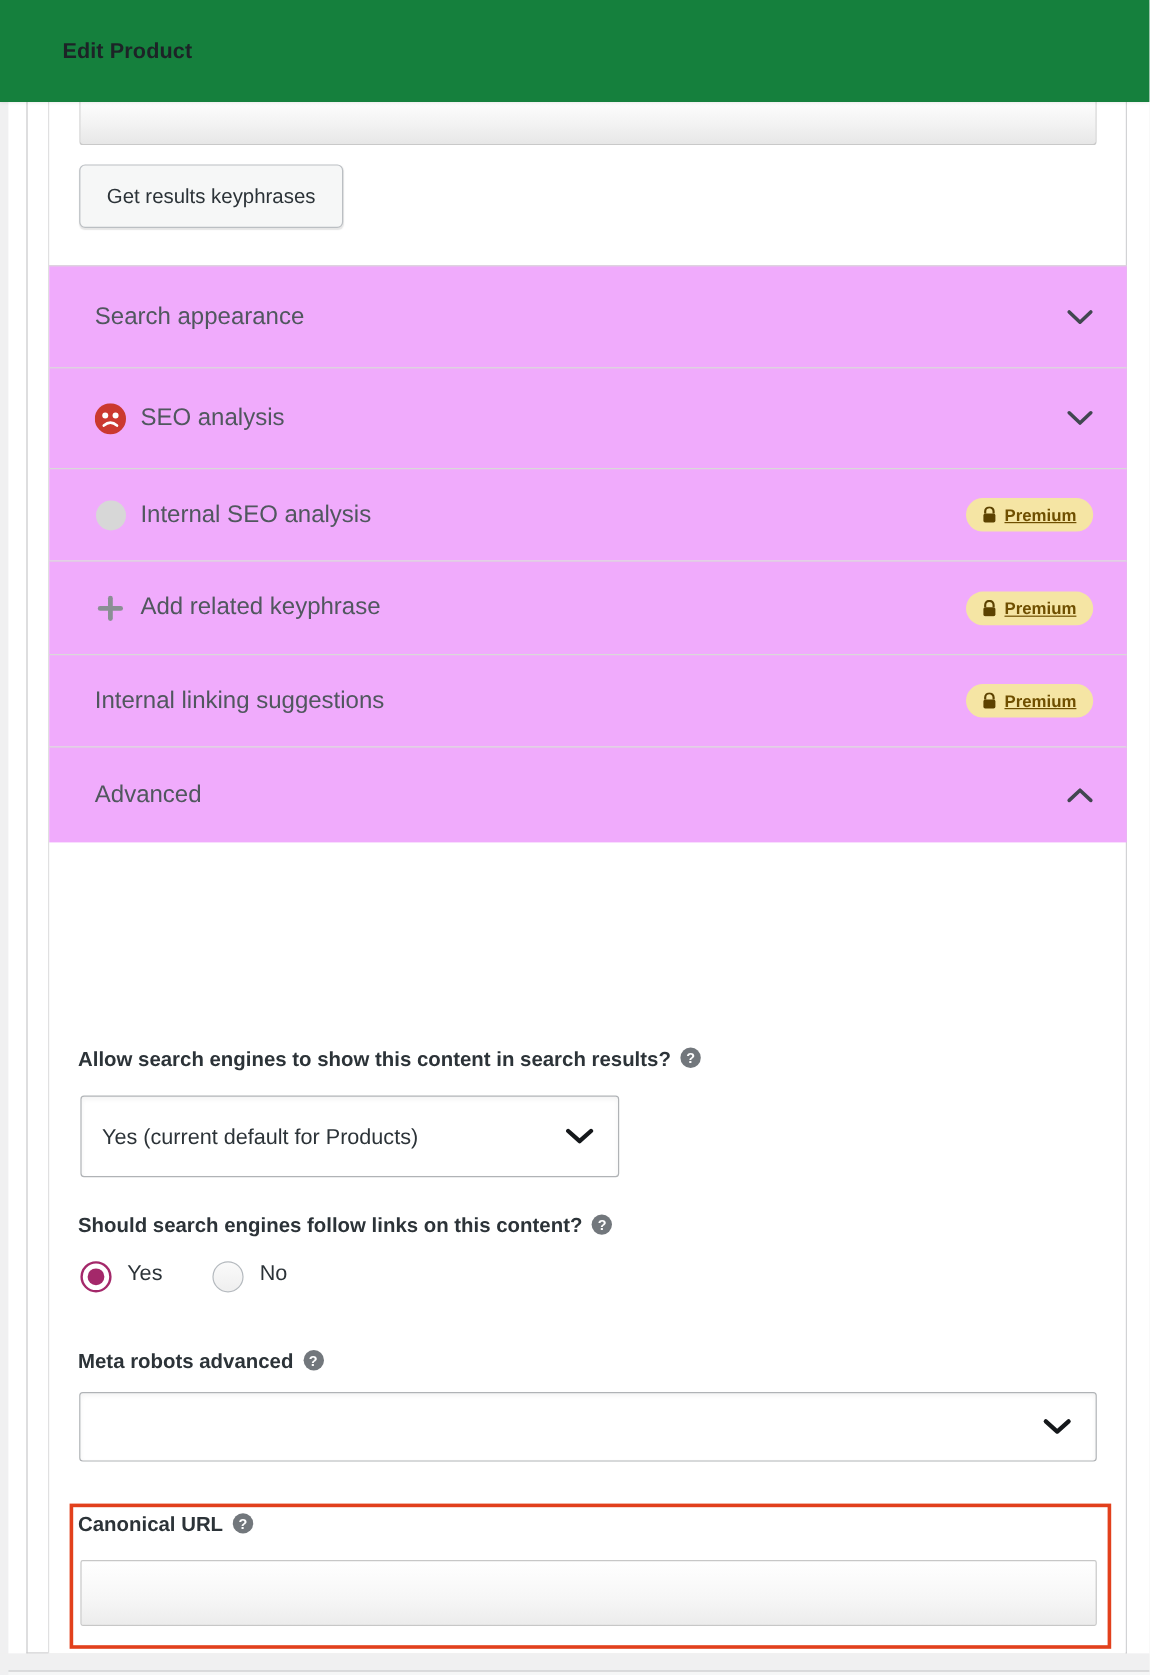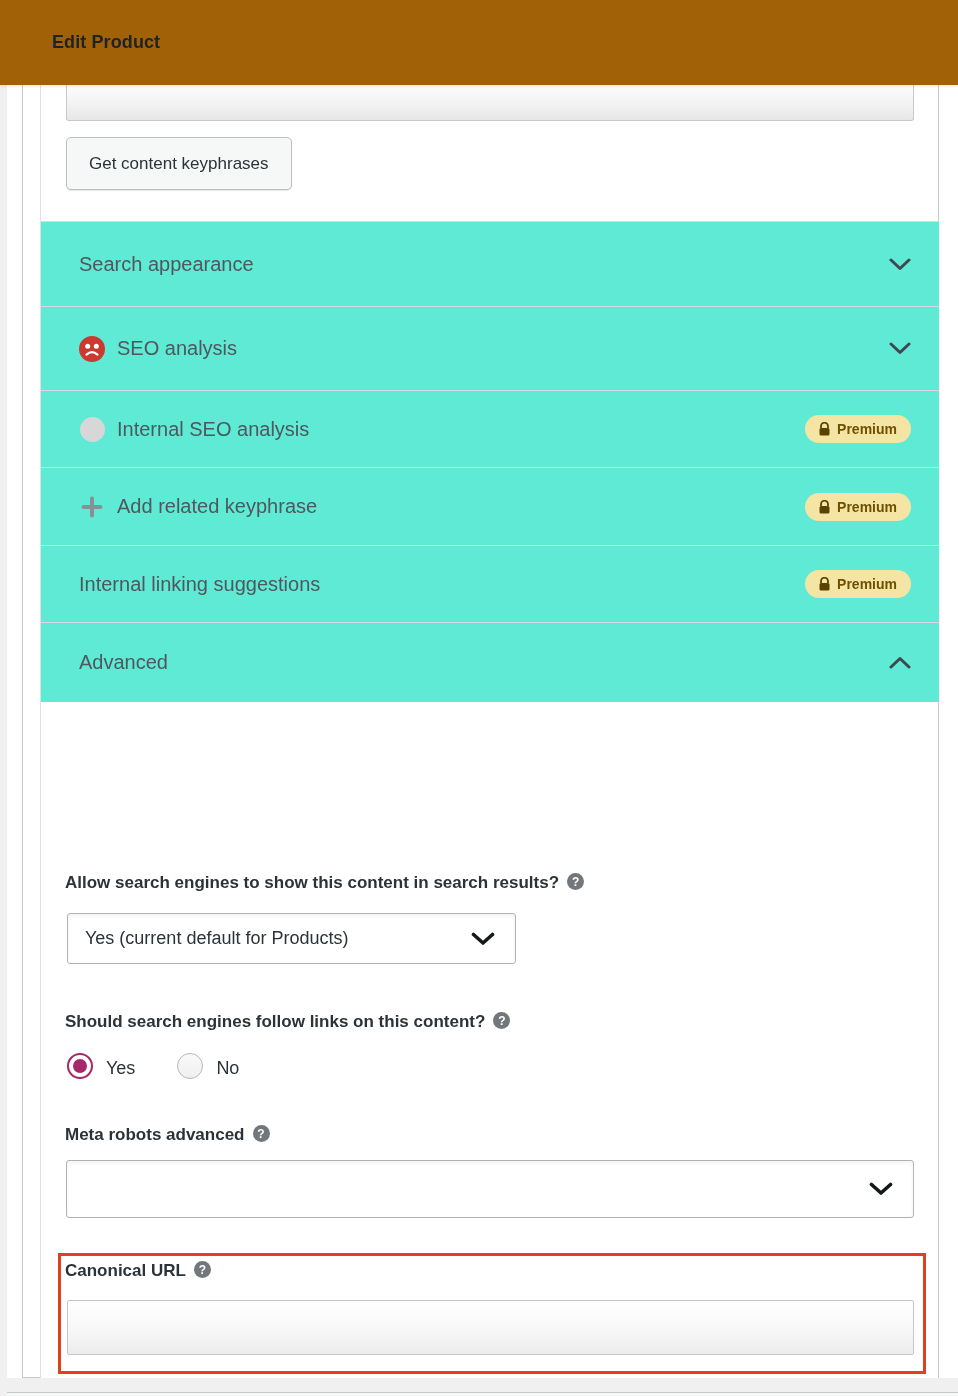--- a/index.html
+++ b/index.html
@@ -6,21 +6,21 @@
   body{
     width:958px;height:1396px;position:relative;overflow:hidden;
     background:#f0f0f1;
     font-family:"Liberation Sans", sans-serif;
     -webkit-font-smoothing:antialiased;
   }
   .abs{position:absolute;box-sizing:border-box;}
 
   
   .topbar{
-    left:0;top:0;width:958px;height:85px;background:#a16207;
+    left:0;top:0;width:958px;height:85px;background:#15803d;
     display:flex;align-items:center;z-index:6;
     box-shadow:0 1px 3px rgba(0,0,0,.10);
   }
   .topbar h1{
     margin:0 0 0 52px;font-size:18px;font-weight:700;color:#1d2327;letter-spacing:.1px;
   }
 
   
   .sheet{left:7px;top:85px;width:951px;height:1293px;background:#ffffff;}
   .postbox{left:22px;top:85px;width:917px;height:1293px;background:#fff;
@@ -40,49 +40,49 @@
     left:25px;top:52px;height:53px;padding:0 22px;
     background:#f6f7f7;border:1px solid #bbbfc3;border-radius:5px;
     font-family:inherit;font-size:17px;color:#2c3338;
     box-shadow:0 1px 1px rgba(0,0,0,.10);cursor:pointer;
   }
 
   
   .sections{left:0;top:136px;width:898px;}
   .srow{
     position:relative;display:flex;align-items:center;box-sizing:border-box;
-    border-top:1px solid #d9d9d9;padding:0 28px 0 38px;background:#5eead4;
+    border-top:1px solid #d9d9d9;padding:0 28px 0 38px;background:#f0abfc;
   }
   .srow .row-label{font-size:20px;color:#50575e;}
   .srow .licon{display:inline-flex;width:26px;justify-content:center;margin-right:12px;flex:none;}
   .srow .ricon{margin-left:auto;display:inline-flex;align-items:center;}
   .dot-gray{width:25px;height:25px;border-radius:50%;background:#d7d7d7;display:inline-block;}
 
   .badge{
     display:inline-flex;align-items:center;gap:7px;height:28px;padding:0 14px;
-    background:#f5e5a4;border-radius:14px;color:#6f4f00;font-size:14px;font-weight:600;
+    background:#f5e5a4;border-radius:14px;color:#6f4f00;font-size:14px;font-weight:600;text-decoration:underline;
   }
 
   
   .flabel{font-size:17px;font-weight:700;color:#2c3338;display:flex;align-items:flex-start;gap:8px;}
   .qicon{
     width:17px;height:17px;border-radius:50%;background:#72777c;flex:none;
     display:inline-flex;align-items:center;justify-content:center;cursor:pointer;
   }
   .qicon::after{content:"?";color:#fff;font-size:12px;font-weight:700;line-height:1;}
 
   .selectbox{
     border:1px solid #b0b3b6;border-radius:3px;background:#fff;
     display:flex;align-items:center;cursor:pointer;
     box-shadow:inset 0 2px 4px rgba(0,0,0,.05);
   }
   .selectbox .sel-text{font-size:18px;color:#2c3338;padding-left:17px;flex:1;}
   .selectbox .sel-chev{margin-right:20px;display:inline-flex;}
 
-  .radio-row{display:flex;align-items:flex-end;}
+  .radio-row{display:flex;align-items:flex-start;}
   .radio-outer{width:26px;height:26px;border-radius:50%;box-sizing:border-box;flex:none;cursor:pointer;}
   .radio-on{border:2px solid #a4286a;background:#fff;display:flex;align-items:center;justify-content:center;}
   .radio-on::after{content:"";width:14px;height:14px;border-radius:50%;background:#a4286a;}
   .radio-off{border:1px solid #b4b9be;background:linear-gradient(180deg,#fafafa,#efefef);}
   .radio-label{font-size:18px;color:#2c3338;margin-left:13px;}
 
   .highlight-rect{
     left:17px;top:1168px;width:868px;height:121px;
     border:3px solid #e2401c;background:transparent;z-index:3;
   }
@@ -101,21 +101,21 @@
     <h1>Edit Product</h1>
   </header>
 
   <div class="abs sheet"></div>
   <div class="abs postbox"></div>
 
   <div class="abs inner">
 
     <input class="abs keyphrase-input" type="text" value="" style="">
 
-    <button class="abs btn-secondary">Get content keyphrases</button>
+    <button class="abs btn-secondary">Get results keyphrases</button>
 
     <div class="abs sections">
 
       <div class="srow" style="height:85px">
         <span class="row-label">Search appearance</span>
         <span class="ricon">
           <svg width="22" height="13" viewBox="0 0 22 13">
               <polyline points="2,2 11,10.5 20,2" fill="none" stroke="#414750" stroke-width="3" stroke-linecap="round" stroke-linejoin="round"></polyline>
             </svg>
         </span>
@@ -190,21 +190,21 @@
             </svg>
         </span>
       </div>
     </div>
 
     <div class="abs flabel" style="left:24px;top:788px;">
       <span>Allow search engines to show this content in search results?</span>
       <span class="qicon"></span>
     </div>
 
-    <div class="abs selectbox" style="left:26px;top:828px;width:449px;height:51px;">
+    <div class="abs selectbox" style="left:26px;top:828px;width:449px;height:68px;">
       <span class="sel-text">Yes (current default for Products)</span>
       <span class="sel-chev">
         <svg width="24" height="14" viewBox="0 0 24 14">
             <polyline points="2.5,2.5 12,11 21.5,2.5" fill="none" stroke="#15181b" stroke-width="3.6" stroke-linecap="round" stroke-linejoin="round"></polyline>
           </svg>
       </span>
     </div>
 
     <div class="abs flabel" style="left:24px;top:927px;">
       <span>Should search engines follow links on this content?</span>

